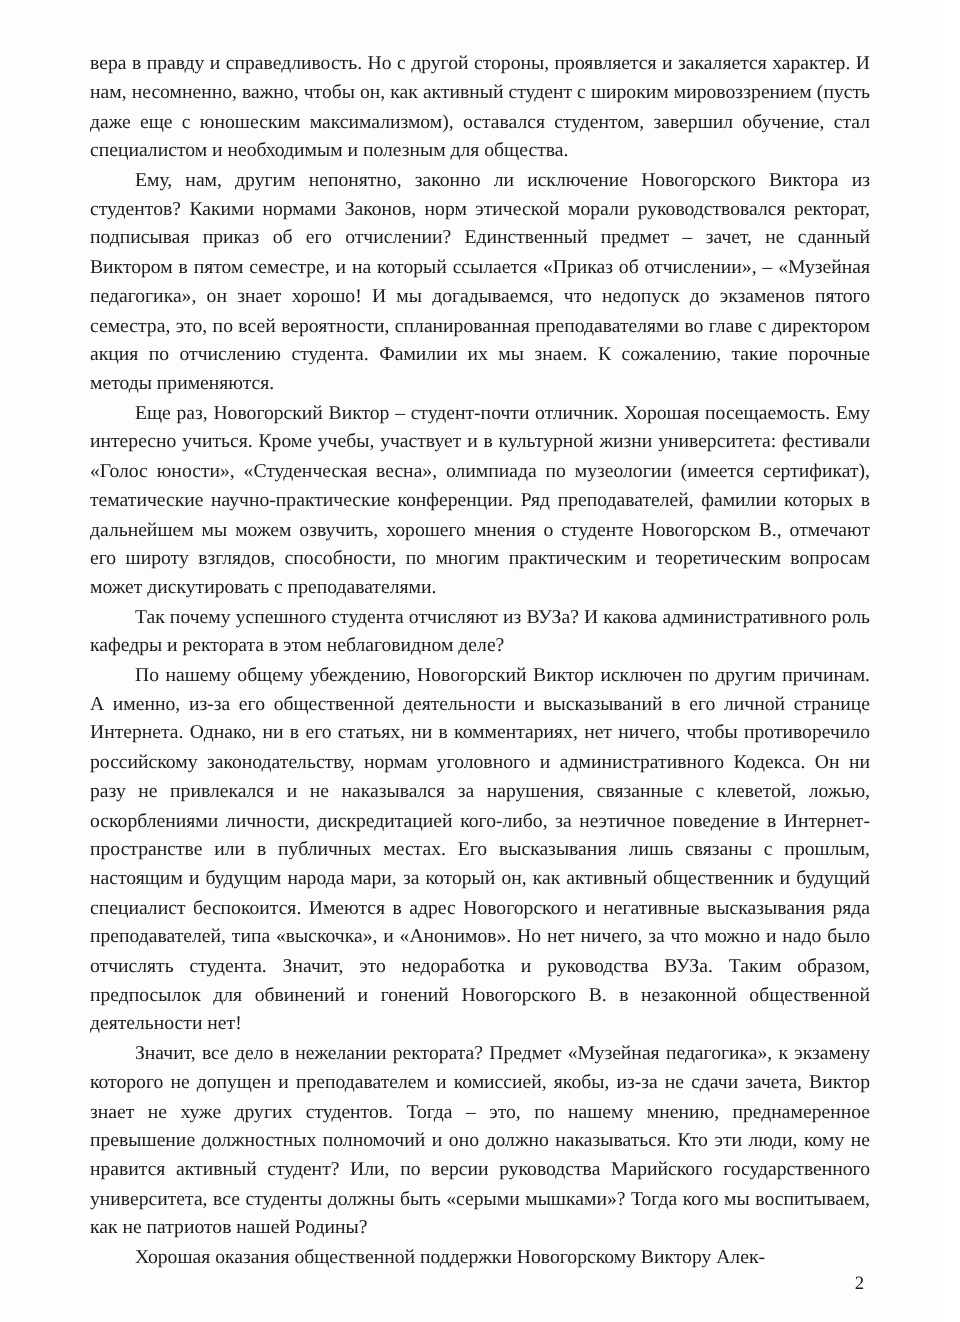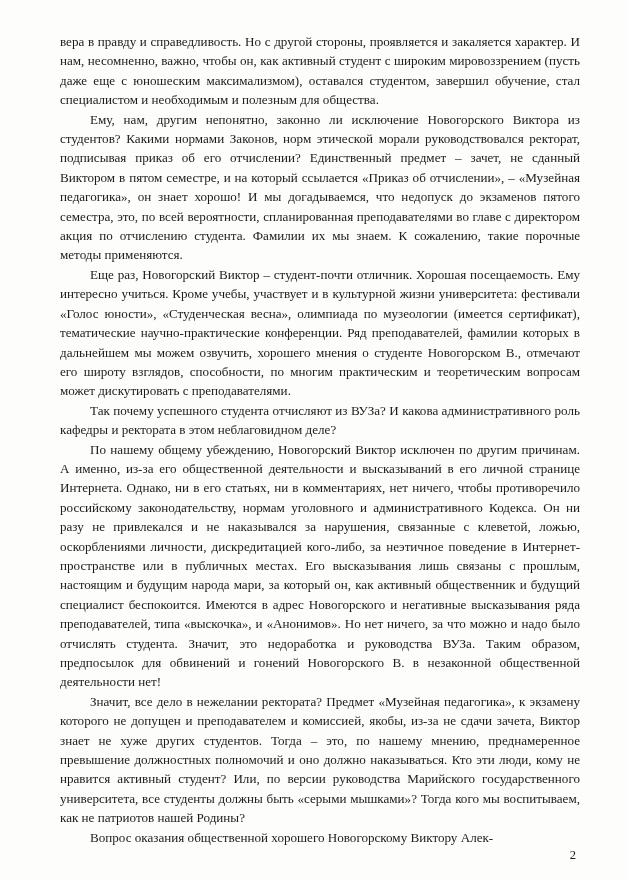--- a/index.html
+++ b/index.html
@@ -50,16 +50,16 @@
 <body>
 
 <div class="page">
   <div class="text-block">
     <p class="no-indent">вера в правду и справедливость. Но с другой стороны, проявляется и закаляется характер. И нам, несомненно, важно, чтобы он, как активный студент с широким мировоззрением (пусть даже еще с юношеским максимализмом), оставался студентом, завершил обучение, стал специалистом и необходимым и полезным для общества.</p>
     <p>Ему, нам, другим непонятно, законно ли исключение Новогорского Виктора из студентов? Какими нормами Законов, норм этической морали руководствовался ректорат, подписывая приказ об его отчислении? Единственный предмет – зачет, не сданный Виктором в пятом семестре, и на который ссылается «Приказ об отчислении», – «Музейная педагогика», он знает хорошо! И мы догадываемся, что недопуск до экзаменов пятого семестра, это, по всей вероятности, спланированная преподавателями во главе с директором акция по отчислению студента. Фамилии их мы знаем. К сожалению, такие порочные методы применяются.</p>
     <p>Еще раз, Новогорский Виктор – студент-почти отличник. Хорошая посещаемость. Ему интересно учиться. Кроме учебы, участвует и в культурной жизни университета: фестивали «Голос юности», «Студенческая весна», олимпиада по музеологии (имеется сертификат), тематические научно-практические конференции. Ряд преподавателей, фамилии которых в дальнейшем мы можем озвучить, хорошего мнения о студенте Новогорском В., отмечают его широту взглядов, способности, по многим практическим и теоретическим вопросам может дискутировать с преподавателями.</p>
     <p>Так почему успешного студента отчисляют из ВУЗа? И какова административного роль кафедры и ректората в этом неблаговидном деле?</p>
     <p>По нашему общему убеждению, Новогорский Виктор исключен по другим причинам. А именно, из-за его общественной деятельности и высказываний в его личной странице Интернета. Однако, ни в его статьях, ни в комментариях, нет ничего, чтобы противоречило российскому законодательству, нормам уголовного и административного Кодекса. Он ни разу не привлекался и не наказывался за нарушения, связанные с клеветой, ложью, оскорблениями личности, дискредитацией кого-либо, за неэтичное поведение в Интернет-пространстве или в публичных местах. Его высказывания лишь связаны с прошлым, настоящим и будущим народа мари, за который он, как активный общественник и будущий специалист беспокоится. Имеются в адрес Новогорского и негативные высказывания ряда преподавателей, типа «выскочка», и «Анонимов». Но нет ничего, за что можно и надо было отчислять студента. Значит, это недоработка и руководства ВУЗа. Таким образом, предпосылок для обвинений и гонений Новогорского В. в незаконной общественной деятельности нет!</p>
     <p>Значит, все дело в нежелании ректората? Предмет «Музейная педагогика», к экзамену которого не допущен и преподавателем и комиссией, якобы, из-за не сдачи зачета, Виктор знает не хуже других студентов. Тогда – это, по нашему мнению, преднамеренное превышение должностных полномочий и оно должно наказываться. Кто эти люди, кому не нравится активный студент? Или, по версии руководства Марийского государственного университета, все студенты должны быть «серыми мышками»? Тогда кого мы воспитываем, как не патриотов нашей Родины?</p>
-    <p>Вопрос оказания общественной хорошего Новогорскому Виктору Алек-</p>
+    <p>Хорошая оказания общественной поддержки Новогорскому Виктору Алек-</p>
   </div>
   <div class="page-number">2</div>
 </div>
 
 </body></html>

